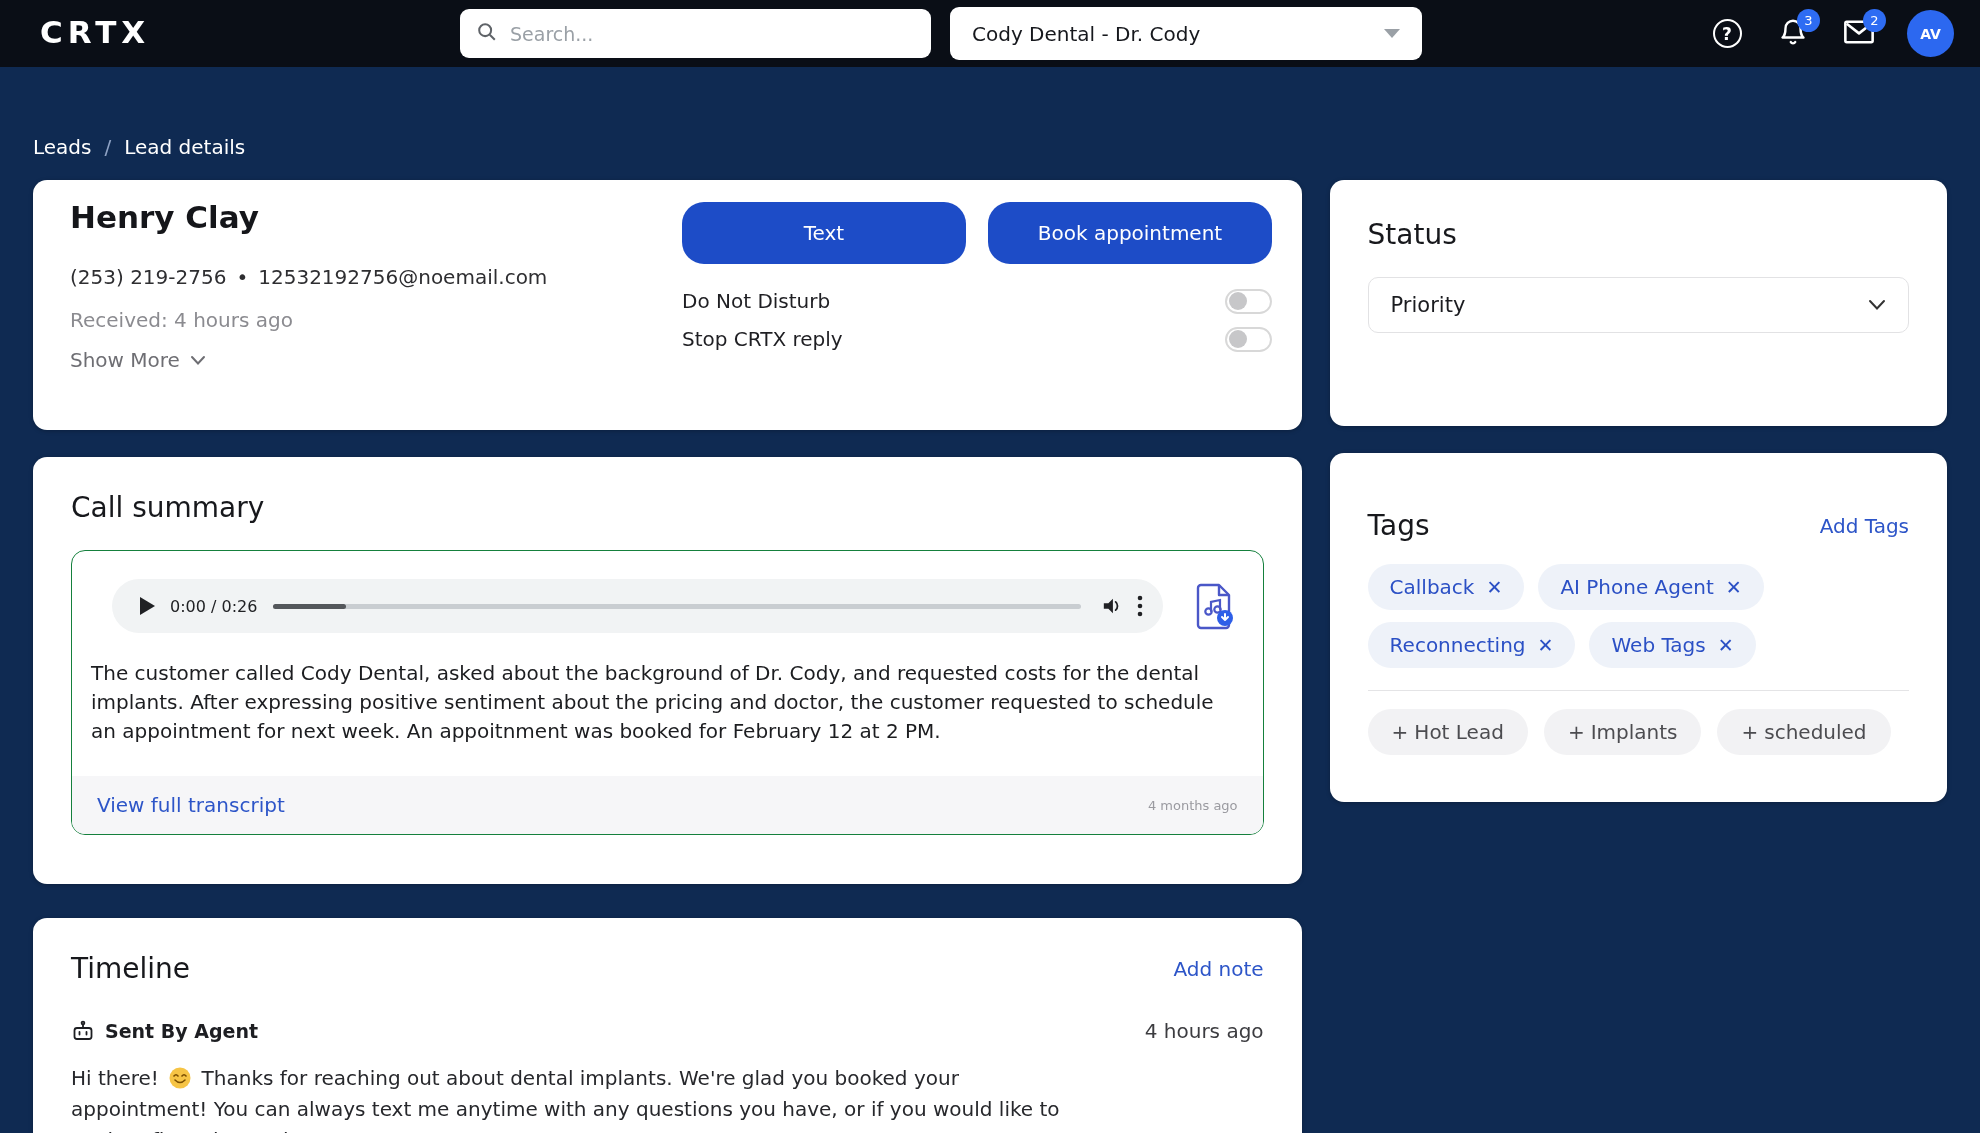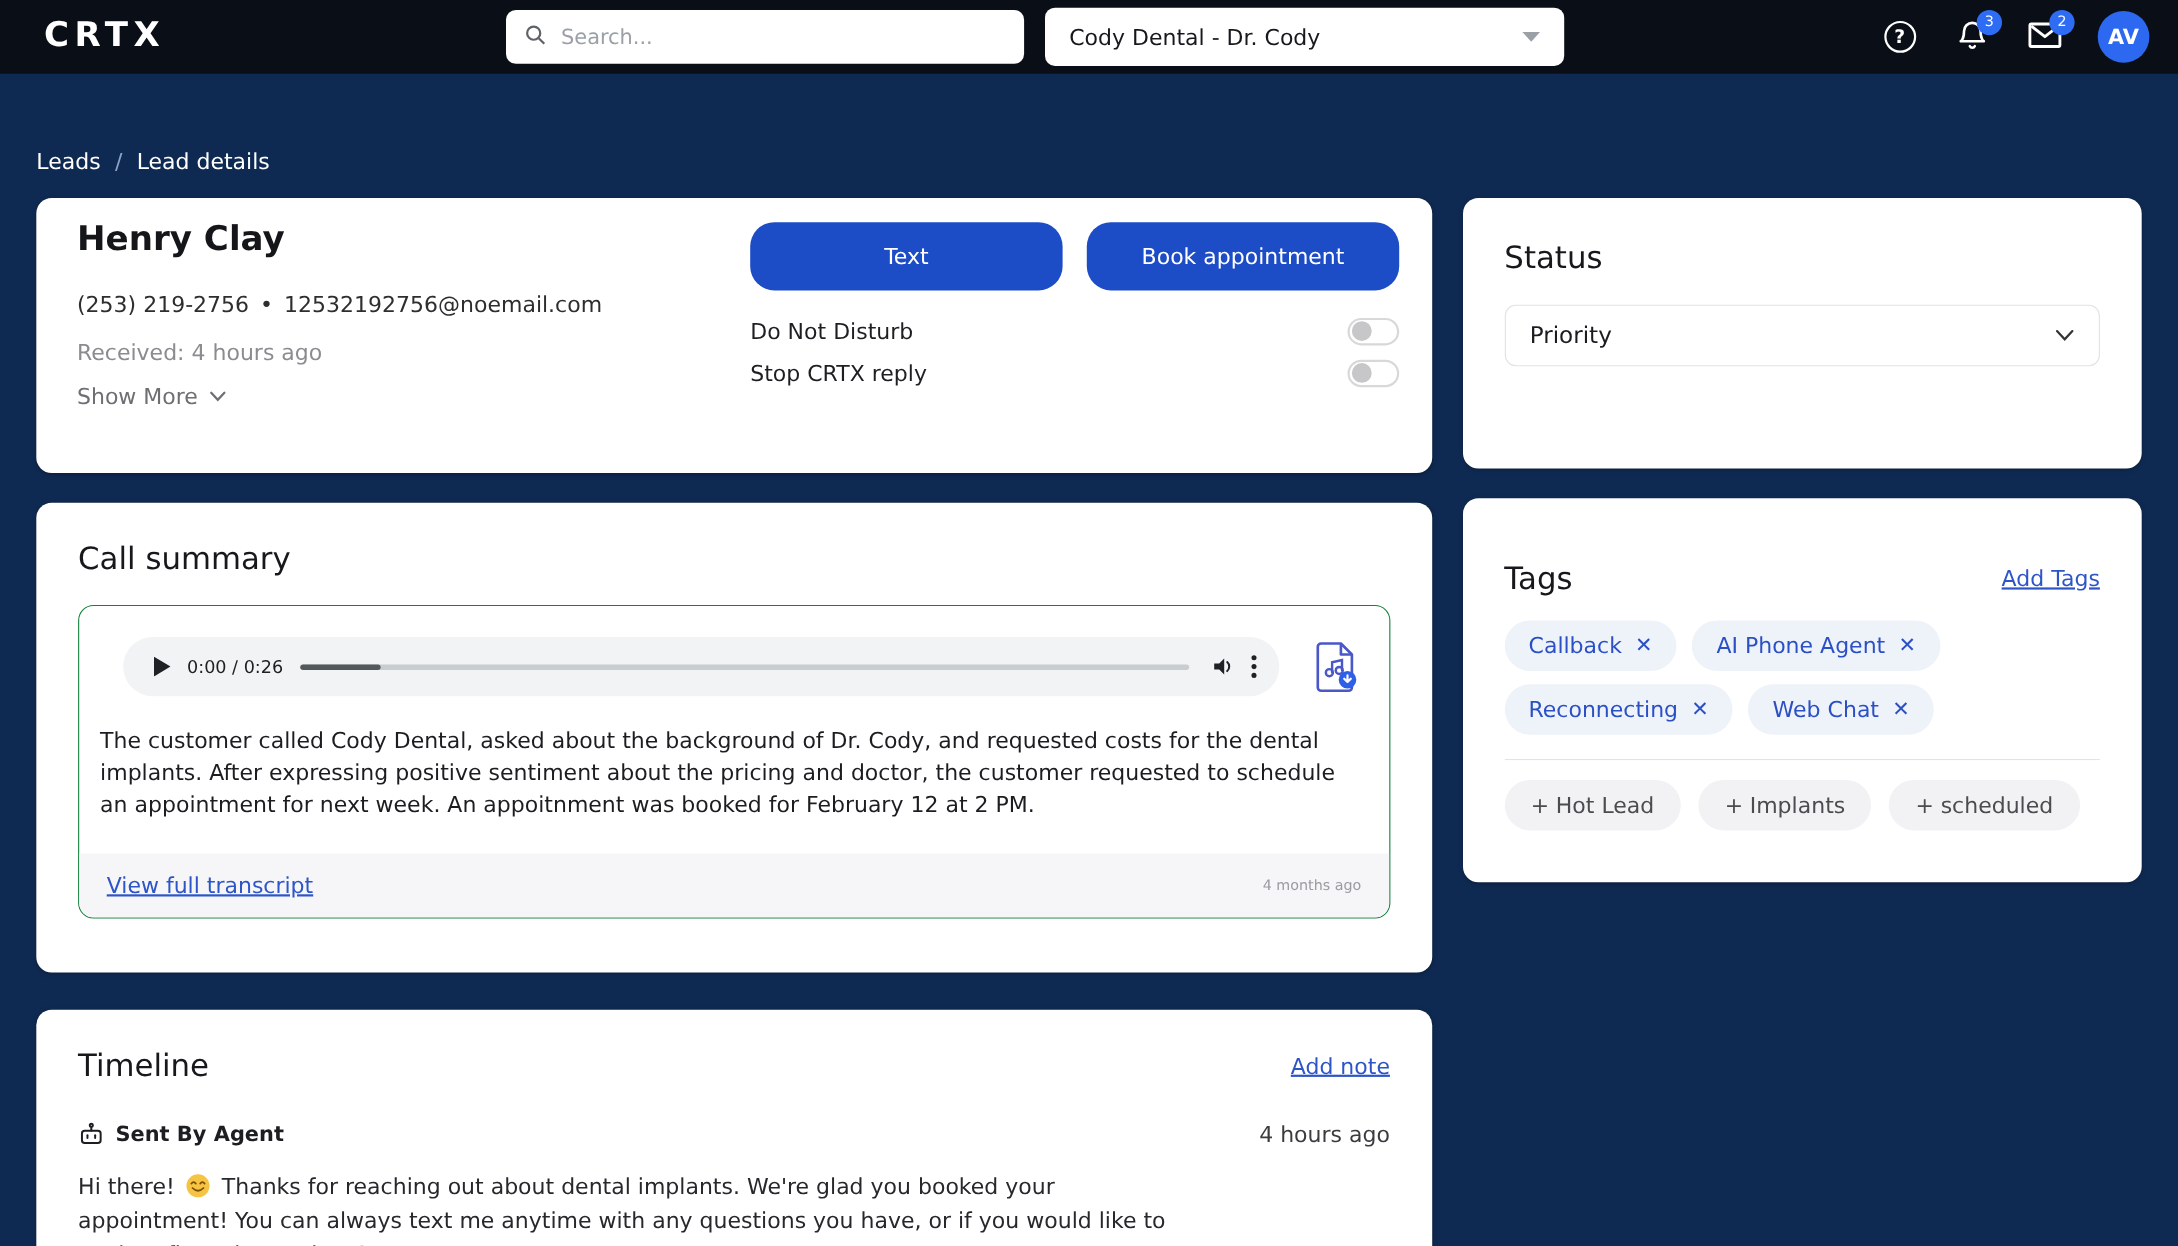--- a/index.html
+++ b/index.html
@@ -46,21 +46,21 @@
     background:#2e6cf3; color:#fff; border-radius:50%;
     font-size:13px; display:flex; align-items:center; justify-content:center;
   }
   .help-circle {
     width:29px; height:29px; border:2.5px solid #fff; border-radius:50%;
     color:#fff; font-size:17px; font-weight:700;
     display:flex; align-items:center; justify-content:center;
   }
   .avatar {
     width:47px; height:47px; border-radius:50%; background:#2c68f0;
-    color:#fff; font-size:19px; font-weight:700;
+    color:#fff; font-size:14px; font-weight:700;
     display:flex; align-items:center; justify-content:center; cursor:pointer;
   }
   
   .breadcrumb {
     margin:67px 33px 0; padding-top:68px;
     color:#fff; font-size:20px; display:flex; gap:13px; align-items:center;
   }
   .breadcrumb .sep { color:#8ea2c4; }
   .breadcrumb .crumb { cursor:pointer; }
   
@@ -125,21 +125,21 @@
   .audio-menu { margin-left:14px; cursor:pointer; display:flex; }
   .dl-icon { margin-left:28px; cursor:pointer; display:flex; }
   .summary-text {
     padding:26px 24px 0 19px; font-size:20px; line-height:1.45; color:#1c1d20;
     max-width:1190px;
   }
   .summary-footer {
     margin-top:30px; background:#f6f6f8; padding:17px 25px;
     display:flex; align-items:center; justify-content:space-between;
   }
-  .link { color:#2d55c8; font-size:20px; text-decoration:underline; cursor:pointer; font-weight:500; }
+  .link { color:#2d55c8; font-size:20px; cursor:pointer; font-weight:500; }
   .footer-time { color:#9a9aa0; font-size:13px; }
   
   .tags-card { margin-top:27px; height:349px; padding:56px 38px 0; }
   .title-row { display:flex; align-items:center; justify-content:space-between; }
   .tag-list { margin-top:22px; display:flex; flex-wrap:wrap; gap:12px 14px; }
   .tag-pill {
     background:#eef2f9; color:#2b50c5; border-radius:999px;
     padding:11px 22px; font-size:20px; display:flex; align-items:center; gap:12px;
   }
   .tag-x { cursor:pointer; font-size:19px; }
@@ -362,21 +362,21 @@
         </span>
         <span class="tag-pill">
           <span>AI Phone Agent</span>
           <span class="tag-x">✕</span>
         </span>
         <span class="tag-pill">
           <span>Reconnecting</span>
           <span class="tag-x">✕</span>
         </span>
         <span class="tag-pill">
-          <span>Web Chat</span>
+          <span>Web Tags</span>
           <span class="tag-x">✕</span>
         </span>
       </div>
       <div class="tags-divider"></div>
       <div class="quick-row">
         <span class="quick-pill">
           <span>+</span>
           <span>Hot Lead</span>
         </span>
         <span class="quick-pill">

